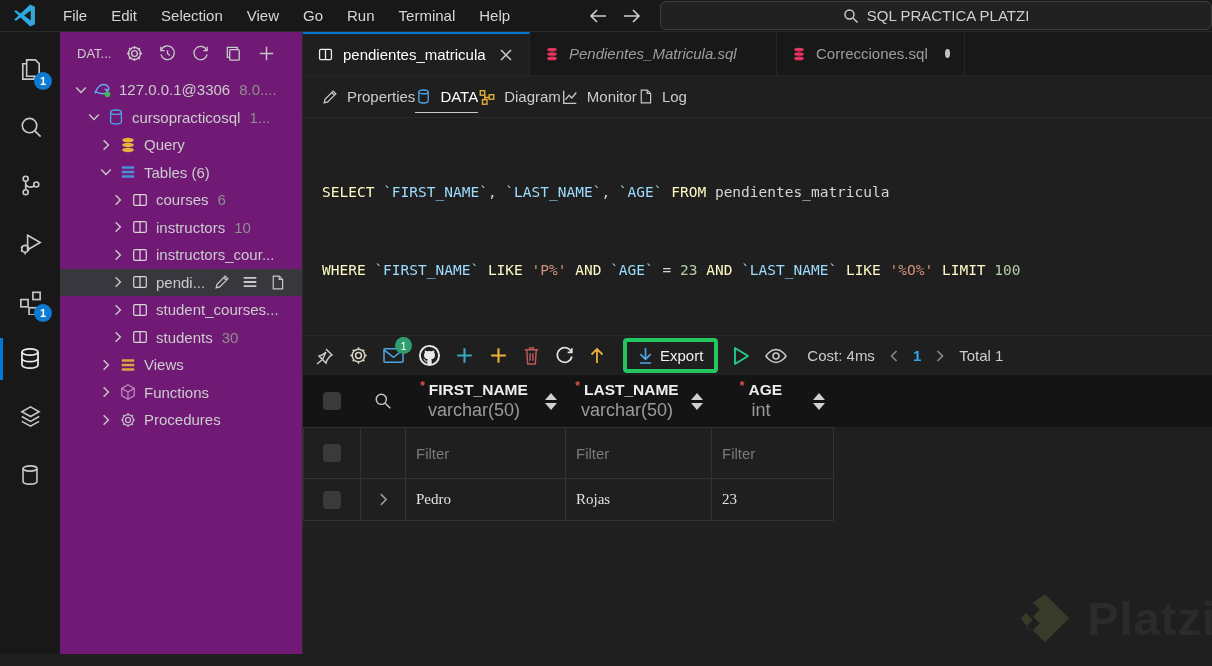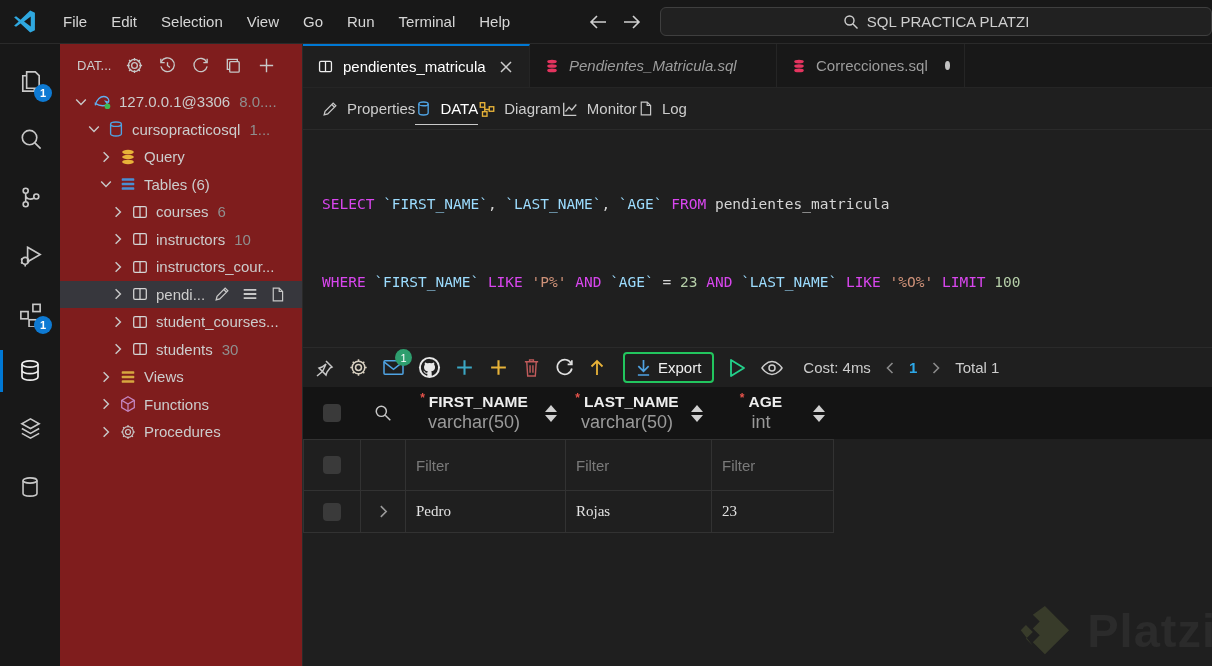--- a/index.html
+++ b/index.html
@@ -1,21 +1,21 @@
 <!DOCTYPE html>
 <html><head>
 <meta charset="utf-8">
 <style>
   * { margin:0; padding:0; box-sizing:border-box; }
   html,body { width:1212px; height:666px; overflow:hidden; background:#1f1f1f;
     font-family:"Liberation Sans", sans-serif; color:#cccccc; }
   svg { display:block; }
 
   
-  .titlebar { height:44px; background:#181818; border-bottom:1px solid #2a2a2a;
+  .titlebar { height:32px; background:#181818; border-bottom:1px solid #2a2a2a;
     display:flex; align-items:center; }
   .vslogo { margin:0 14px 0 12px; }
   .menus { display:flex; align-items:center; }
   .menu-item { padding:0 12px; font-size:15px; color:#d6d6d6; cursor:default; }
   .nav-arrows { display:flex; align-items:center; margin-left:66px; gap:14px; }
   .cmd-center { margin-left:18px; width:572px; height:29px; background:#212121;
     border:1px solid #3f3f3f; border-radius:6px; display:flex; align-items:center;
     justify-content:center; gap:8px; font-size:15px; color:#cfcfcf; }
 
   
@@ -26,21 +26,21 @@
     align-items:center; padding-top:8px; }
   .act-item { width:60px; height:58px; display:flex; align-items:center; justify-content:center;
     position:relative; }
   .act-item.active::before { content:""; position:absolute; left:0; top:8px; bottom:8px;
     width:2.5px; background:#0078d4; }
   .badge { position:absolute; right:8px; bottom:8px; width:18px; height:18px; border-radius:50%;
     background:#0e7ad3; color:#fff; font-size:11px; display:flex; align-items:center;
     justify-content:center; font-weight:bold; }
 
   
-  .sidebar { width:243px; background:#7f1d1d; border-right:1px solid #2a2a2a; }
+  .sidebar { width:243px; background:#701a75; border-right:1px solid #2a2a2a; }
   .sb-header { height:42px; display:flex; align-items:center; padding:0 10px 0 17px; }
   .sb-title { font-size:13px; color:#cccccc; flex:0 0 auto; }
   .sb-actions { display:flex; align-items:center; gap:14px; margin-left:14px; }
   .tree { padding-top:2px; }
   .trow { height:27.5px; display:flex; align-items:center; font-size:15px; color:#cccccc;
     cursor:default; white-space:nowrap; }
   .trow.selected { background:#37373d; }
   .chev { width:16px; height:16px; margin-right:4px; flex:0 0 auto; }
   .chev.down svg { transform:rotate(90deg); }
   .ticon { width:19px; height:19px; margin-right:7px; flex:0 0 auto;
@@ -64,36 +64,36 @@
     border-bottom:1px solid #2a2a2a; }
   .view-tab { display:flex; align-items:center; gap:8px; font-size:15px; color:#cccccc;
     height:100%; position:relative; }
   .view-tab.active { color:#ffffff; }
   .view-tab.active::after { content:""; position:absolute; left:0; right:0; bottom:4px;
     height:1px; background:#c9c9c9; }
 
   
   .query { flex:1; padding:9px 0 0 19px; font-family:"DejaVu Sans Mono", monospace;
     font-size:14.5px; line-height:26px; white-space:pre; }
-  .tok-kw { color:#d946ef; } .tok-id { color:#9cdcfe; } .tok-str { color:#ce9178; }
+  .tok-kw { color:#fef9c3; } .tok-id { color:#9cdcfe; } .tok-str { color:#ce9178; }
   .tok-num { color:#b5cea8; } .tok-pl { color:#d4d4d4; }
 
   
   .res-toolbar { height:40px; border-top:1px solid #2a2a2a; display:flex; align-items:center;
     padding:0 10px 0 12px; gap:13px; }
   .res-search { width:190px; height:33px; border:1px solid #2f2f2f; display:flex;
     align-items:center; padding:0 8px; gap:7px; margin-left:4px; }
   .res-search input { background:transparent; border:none; outline:none; color:#cccccc;
     font-size:15px; width:130px; font-family:"Liberation Sans", sans-serif; }
   .res-search input::placeholder { color:#8a8a8a; }
   .ricon { position:relative; display:flex; align-items:center; justify-content:center; }
   .badge-sm { position:absolute; top:-9px; right:-7px; width:17px; height:17px; border-radius:50%;
     background:#2e9e6e; color:#fff; font-size:11px; display:flex; align-items:center;
     justify-content:center; }
-  .export-btn { display:flex; align-items:center; gap:7px; border:2px solid #22c55e;
+  .export-btn { display:flex; align-items:center; gap:7px; border:4px solid #22c55e;
     border-radius:4px; padding:5px 11px; font-size:15px; color:#f0f0f0; margin-left:4px; }
   .cost { font-size:15px; color:#cccccc; margin-left:6px; }
   .pg-num { font-size:15px; font-weight:bold; color:#2da8e8; }
   .total { font-size:15px; color:#cccccc; }
 
   
   .grid-header { height:52px; background:#141414; display:flex; align-items:center; }
   .gh-col { display:flex; align-items:center; justify-content:center; height:100%; }
   .col-check { width:57px; } .col-exp { width:45px; }
   .col-a { width:160px; } .col-b { width:146px; } .col-c { width:122px; }

